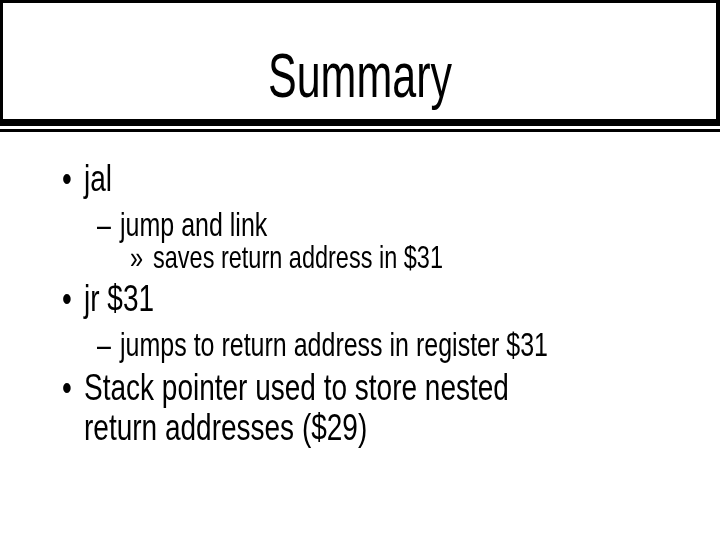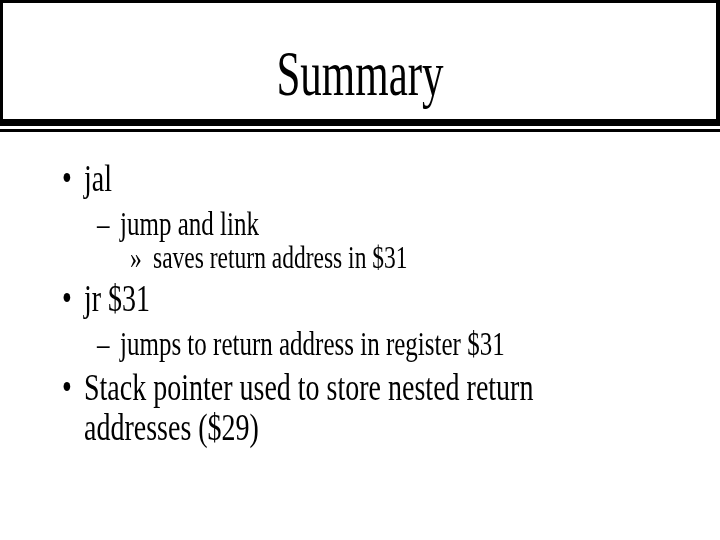--- a/index.html
+++ b/index.html
@@ -6,21 +6,21 @@
     margin: 0;
     padding: 0;
     background: #ffffff;
   }
   .slide {
     position: relative;
     width: 720px;
     height: 460px;
     background: #ffffff;
     overflow: hidden;
-    font-family: Liberation Serif, serif;
+    font-family: Liberation Sans, sans-serif;
     color: #000000;
   }
 
   
   .title-box {
     position: absolute;
     left: 0;
     top: 0;
     width: 720px;
     height: 126px;

